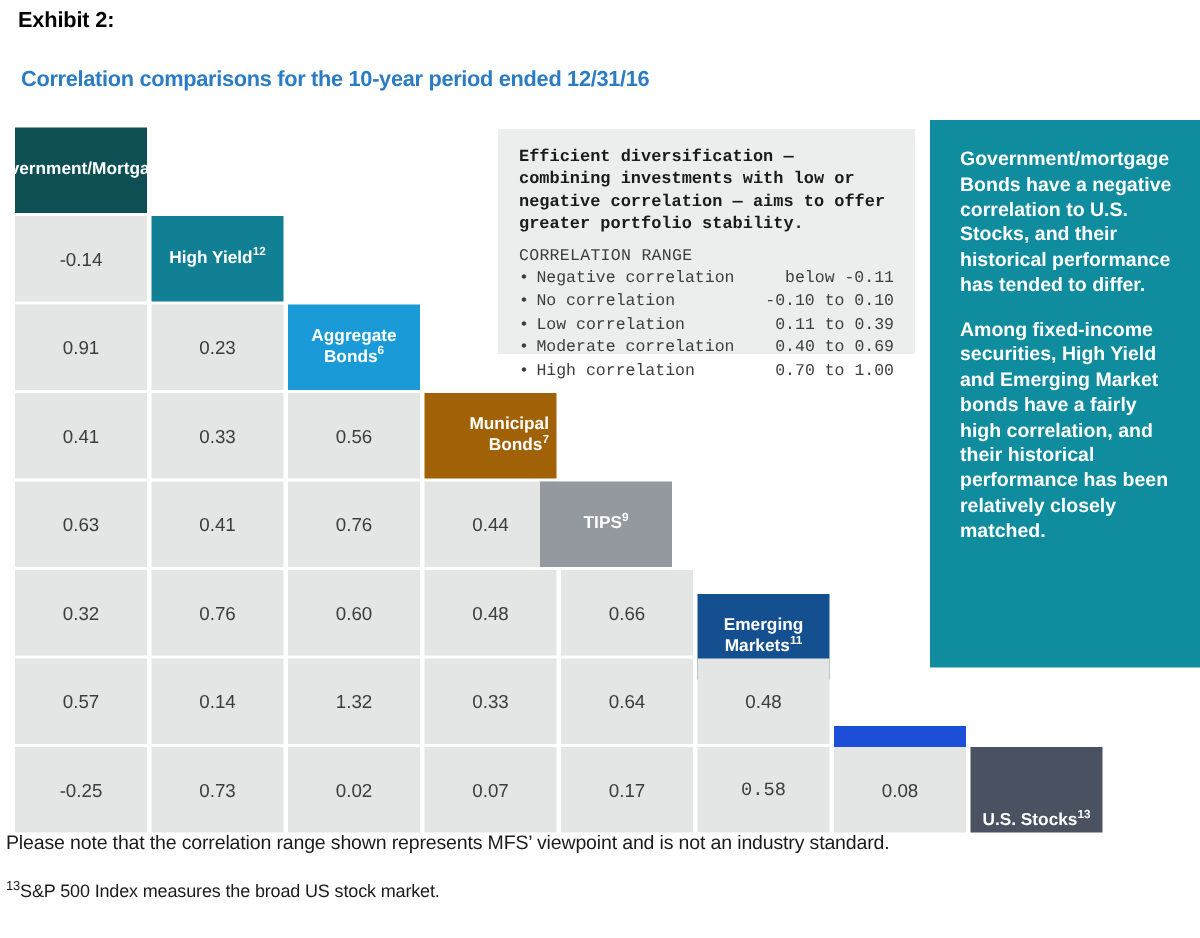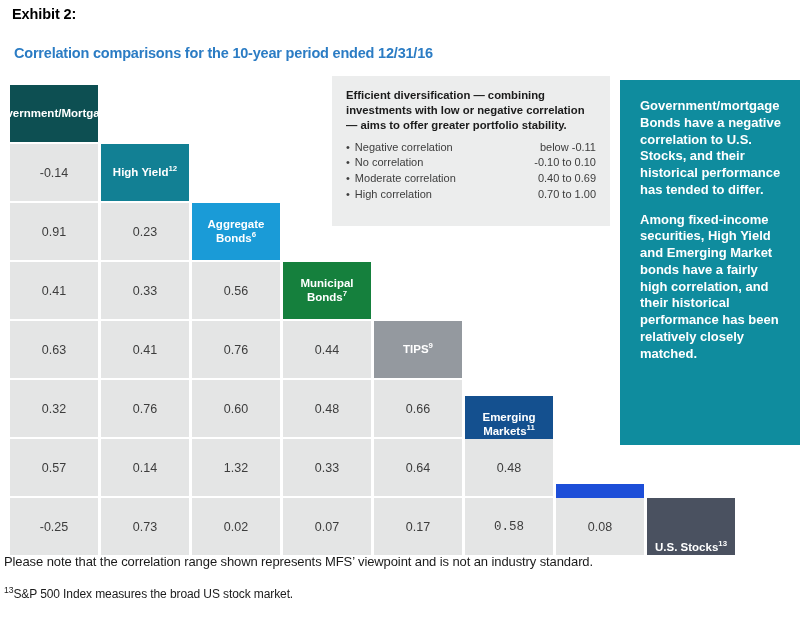--- a/index.html
+++ b/index.html
@@ -41,24 +41,25 @@
     font-size: 11.5px;
     font-weight: bold;
     line-height: 1.18;
     padding: 0 5px;
   }
   .cell.header .lbl { display: block; }
   sup { font-size: 0.68em; vertical-align: super; line-height: 0; }
 
   
   #legend {
-    position: absolute; left: 332px; top: 76px;
+    position: absolute; left: 332px; top: 86px;
     width: 278px; height: 150px;
     background: #eceded;
     padding: 12px 14px 0 14px;
+    font-family: Liberation Mono, monospace;
   }
   #legend .lede {
     font-size: 11.3px; font-weight: bold; color: #1b1b1b;
     line-height: 1.32; margin-bottom: 7px;
   }
   #legend .range-title {
     font-size: 11px; color: #3d3d3d; letter-spacing: 0.2px;
     margin-bottom: 2px;
   }
   #legend ul { list-style: none; }
@@ -111,28 +112,28 @@
         <span class="lbl">High Yield<sup>12</sup></span>
       </div>
       <div class="cell value" style="left: 0px; top: 118px;">0.91</div>
       <div class="cell value" style="left: 91px; top: 118px;">0.23</div>
       <div class="cell header" style="left: 182px; top: 118px; background: rgb(26, 155, 215);">
         <span class="lbl">Aggregate Bonds<sup>6</sup></span>
       </div>
       <div class="cell value" style="left: 0px; top: 177px;">0.41</div>
       <div class="cell value" style="left: 91px; top: 177px;">0.33</div>
       <div class="cell value" style="left: 182px; top: 177px;">0.56</div>
-      <div class="cell header" style="left: 273px; top: 177px; background: #15803d;">
+      <div class="cell header" style="left: 273px; top: 177px; background: #a16207; text-align: right;">
         <span class="lbl">Municipal Bonds<sup>7</sup></span>
       </div>
       <div class="cell value" style="left: 0px; top: 236px;">0.63</div>
       <div class="cell value" style="left: 91px; top: 236px;">0.41</div>
       <div class="cell value" style="left: 182px; top: 236px;">0.76</div>
       <div class="cell value" style="left: 273px; top: 236px;">0.44</div>
-      <div class="cell header" style="left: 364px; top: 236px; background: rgb(148, 153, 159);">
+      <div class="cell header" style="left: 350px; top: 236px; background: rgb(148, 153, 159);">
         <span class="lbl">TIPS<sup>9</sup></span>
       </div>
       <div class="cell value" style="left: 0px; top: 295px;">0.32</div>
       <div class="cell value" style="left: 91px; top: 295px;">0.76</div>
       <div class="cell value" style="left: 182px; top: 295px;">0.60</div>
       <div class="cell value" style="left: 273px; top: 295px;">0.48</div>
       <div class="cell value" style="left: 364px; top: 295px;">0.66</div>
       <div class="cell header" style="left: 455px; top: 295px; background: rgb(20, 80, 143); margin-top: 16px;">
         <span class="lbl">Emerging Markets<sup>11</sup></span>
       </div>
@@ -152,28 +153,33 @@
       <div class="cell value" style="left: 364px; top: 413px;">0.17</div>
       <div class="cell value" style="left: 455px; top: 413px; font-family: Liberation Mono, monospace;">0.58</div>
       <div class="cell value" style="left: 546px; top: 413px;">0.08</div>
       <div class="cell header" style="left: 637px; top: 413px; background: rgb(74, 81, 96); align-items: flex-end;">
         <span class="lbl">U.S. Stocks<sup>13</sup></span>
       </div>
     </div>
 
   <div id="legend">
     <div class="lede">Efficient diversification — combining investments with low or negative correlation — aims to offer greater portfolio stability.</div>
+    <div class="range-title">CORRELATION RANGE</div>
     <ul>
         <li>
           <span class="lname">Negative correlation</span>
           <span class="lval">below -0.11</span>
         </li>
         <li>
           <span class="lname">No correlation</span>
           <span class="lval">-0.10 to 0.10</span>
+        </li>
+        <li>
+          <span class="lname">Low correlation</span>
+          <span class="lval">0.11 to 0.39</span>
         </li>
         <li>
           <span class="lname">Moderate correlation</span>
           <span class="lval">0.40 to 0.69</span>
         </li>
         <li>
           <span class="lname">High correlation</span>
           <span class="lval">0.70 to 1.00</span>
         </li>
       </ul>

